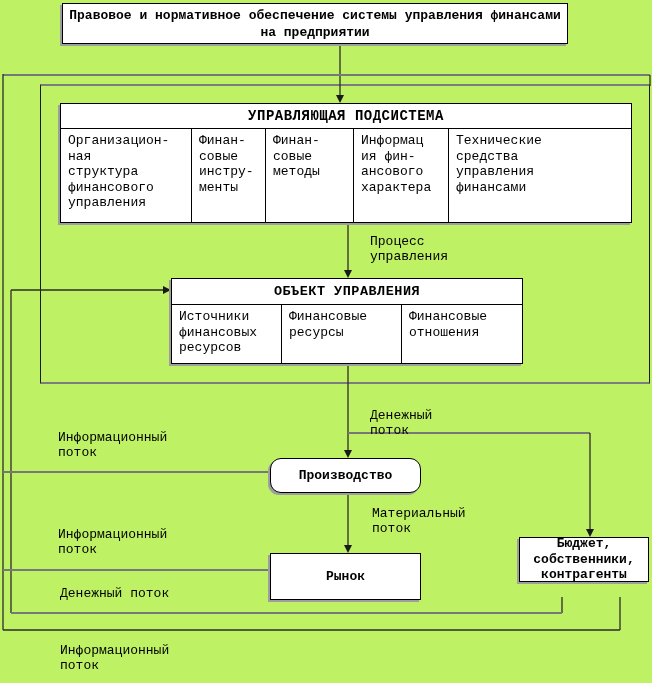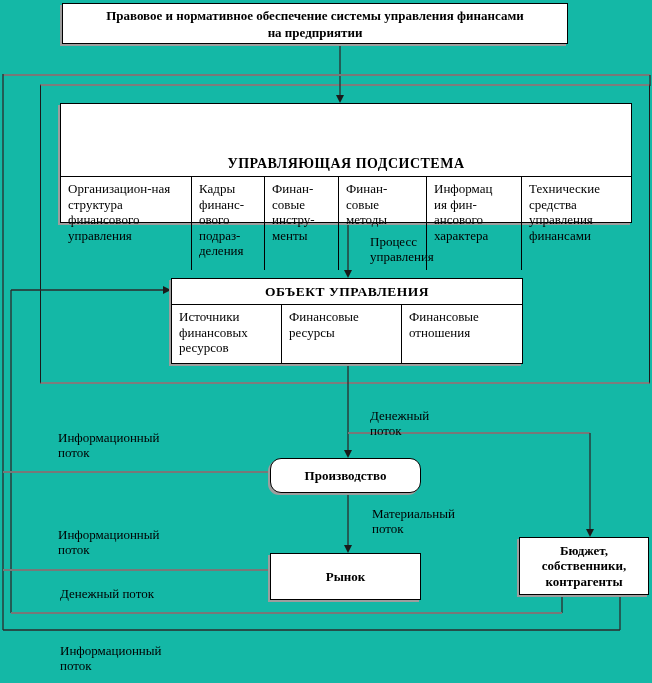--- a/index.html
+++ b/index.html
@@ -1,20 +1,20 @@
 <!DOCTYPE html>
 <html><head>
 <meta charset="utf-8">
 <style>
   html,body{margin:0;padding:0;background:#ffffff;}
   .canvas{
     position:relative;
     width:652px;height:683px;
-    background:#14b8a6;
-    font-family:Liberation Serif, serif;
+    background:#bef264;
+    font-family:Liberation Mono, monospace;
     color:#000;
     overflow:hidden;
   }
   .abs{position:absolute;box-sizing:border-box;}
   .wires{position:absolute;left:0;top:0;width:652px;height:683px;}
   .box{
     border:1px solid #000;
     background:#fff;
     white-space:pre-line;
   }
@@ -40,33 +40,33 @@
   }
   .row{display:flex;align-items:stretch;justify-content:flex-end;}
   .cell{
     box-sizing:border-box;
     font-size:13px;line-height:15.5px;
     padding:4px 5px 2px 7px;
     white-space:pre-line;
   }
   .cell + .cell{border-left:1px solid #000;}
   .subsystem{left:60px;top:103px;width:572px;height:120px;}
-  .subsystem .tbl-head{height:25px;font-size:14px;line-height:24px;letter-spacing:0.5px;margin-top:48px;}
+  .subsystem .tbl-head{height:25px;font-size:14px;line-height:24px;letter-spacing:0.5px;}
   .subsystem .row{height:93px;}
   .objectbox{left:171px;top:278px;width:352px;height:86px;}
   .objectbox .tbl-head{height:26px;font-size:13.5px;line-height:25px;letter-spacing:0.5px;}
   .objectbox .row{height:58px;}
   .node{
     font-size:13px;font-weight:bold;text-align:center;
     display:flex;align-items:center;justify-content:center;
     line-height:15.5px;
   }
   .production{left:270px;top:458px;width:151px;height:35px;border-radius:11px;}
   .market{left:270px;top:553px;width:151px;height:47px;}
-  .budget{left:519px;top:537px;width:130px;height:58px;}
+  .budget{left:519px;top:537px;width:130px;height:45px;}
   .flabel{
     font-size:13px;line-height:15px;
     white-space:pre-line;background:transparent;
   }
   .lbl-process{left:370px;top:234px;}
   .lbl-money1{left:370px;top:408px;}
   .lbl-info1{left:58px;top:430px;}
   .lbl-material{left:372px;top:506px;}
   .lbl-info2{left:58px;top:527px;}
   .lbl-money2{left:60px;top:586px;}
@@ -141,25 +141,20 @@
   <div class="abs box center top-box shadow">Правовое и нормативное обеспечение системы управления финансами
 на предприятии</div>
 
   <div class="abs tbl subsystem shadow">
     <div class="tbl-head">УПРАВЛЯЮЩАЯ ПОДСИСТЕМА</div>
     <div class="row">
       <div class="cell" style="width:130px">Организацион-ная
 структура
 финансового
 управления</div>
-      <div class="cell" style="width:73px">Кадры
-финанс-
-ового
-подраз-
-деления</div>
       <div class="cell" style="width:74px">Финан-
 совые
 инстру-
 менты</div>
       <div class="cell" style="width:88px">Финан-
 совые
 методы</div>
       <div class="cell" style="width:95px">Информац
 ия фин-
 ансового

